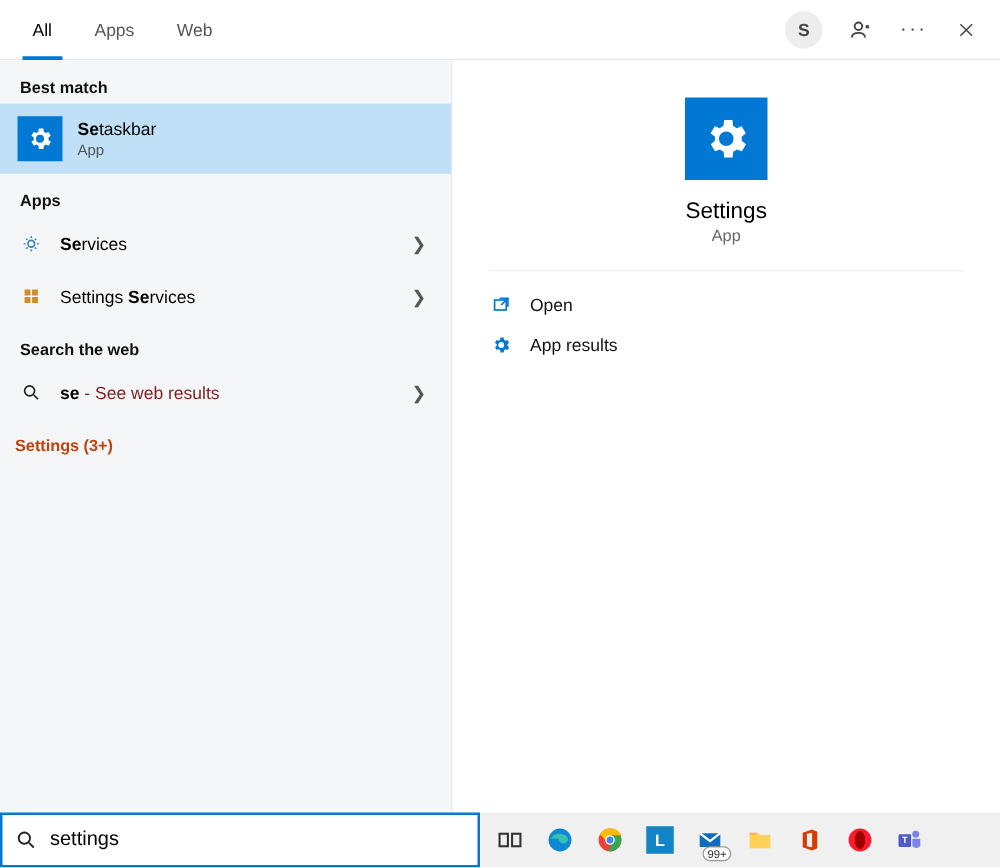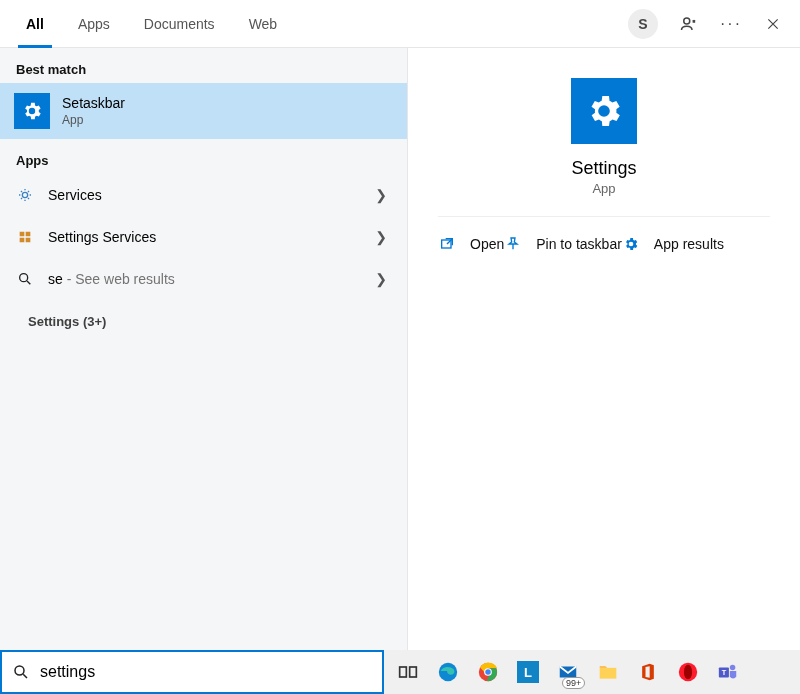--- a/index.html
+++ b/index.html
@@ -1,54 +1,54 @@
 <!DOCTYPE html>
 <html><head>
 <meta charset="utf-8">
 <style>
   * { box-sizing: border-box; font-family: "Segoe UI", Arial, sans-serif; }
   body { margin: 0; width: 800px; height: 694px; background: #fff; overflow: hidden; position: relative; }
 
   
   .tabs { height: 48px; border-bottom: 1px solid #e6e6e6; display: flex; align-items: center; padding: 0 18px 0 18px; }
   .tab { font-size: 14px; color: #555; padding: 0 8px; height: 100%; display: flex; align-items: center; margin-right: 18px; cursor: pointer; position: relative; }
-  .tab.active { color: #000; font-weight: 700; }
+  .tab.active { color: #000; font-weight: 400; }
   .tab.active::after { content:""; position:absolute; left:0; right:0; bottom:-1px; height:3px; background:#0078d4; }
   .tab .caret { margin-left:4px; font-size:10px; color:#666; }
   .tabs-right { margin-left:auto; display:flex; align-items:center; gap:22px; }
   .avatar { width:30px; height:30px; border-radius:50%; background:#ededed; color:#444; display:flex; align-items:center; justify-content:center; font-size:14px; font-weight:600; }
   .top-icon { width:18px; height:18px; color:#444; display:flex; align-items:center; justify-content:center; }
   .ellipsis { font-size:16px; color:#444; letter-spacing:2px; }
 
   
   .cols { display:flex; height:calc(100% - 48px - 44px); }
-  .left { width:408px; background:#f5f6f7; border-right:1px solid #e6e6e6; display:flex; flex-direction:column; }
+  .left { width:362px; background:#f5f6f7; border-right:1px solid #e6e6e6; display:flex; flex-direction:column; }
   .right { flex:1; background:#fff; display:flex; flex-direction:column; }
 
   .section-label { font-size:13px; font-weight:600; color:#111; padding:14px 16px 6px 16px; }
 
   .result { display:flex; align-items:center; padding:10px 14px; gap:12px; cursor:pointer; }
   .result .chev { margin-left:auto; color:#555; font-size:14px; padding-right:6px; }
   .result.selected { background:#bfe0f7; }
   .result .title { font-size:14px; color:#000; }
-  .result .title strong { font-weight:400; }
+  .result .title strong { font-weight:700; }
   .result .sub { font-size:12px; color:#555; margin-top:2px; }
   .ticon { width:36px; height:36px; display:flex; align-items:center; justify-content:center; }
   .ticon.sm { width:22px; height:22px; }
   .gear-tile { width:36px; height:36px; background:#0078d4; display:flex; align-items:center; justify-content:center; }
 
-  .settings-more { font-size:13px; font-weight:600; color:#404040; padding:14px 28px; }
+  .settings-more { font-size:13px; font-weight:600; color:#c2410c; padding:14px 12px; }
 
   
   .hero { display:flex; flex-direction:column; align-items:center; padding:30px 0 20px 0; border-bottom:1px solid #eee; margin:0 30px; }
   .hero-tile { width:66px; height:66px; background:#0078d4; display:flex; align-items:center; justify-content:center; }
   .hero-title { font-size:18px; color:#000; margin-top:14px; }
   .hero-sub { font-size:13px; color:#666; margin-top:2px; }
 
-  .actions { padding:18px 30px; display:flex; flex-direction:row; }
+  .actions { padding:18px 30px; display:flex; flex-direction:column; gap:14px; }
   .action { display:flex; align-items:center; gap:14px; font-size:14px; color:#111; cursor:pointer; }
   .action .aicon { width:18px; height:18px; color:#0078d4; display:flex; align-items:center; justify-content:center; flex-shrink:0; }
 
   
   .bottom { position:absolute; left:0; right:0; bottom:0; height:44px; display:flex; align-items:stretch; background:#f0f0f0; }
   .searchbox { width:384px; background:#fff; border:2px solid #0078d4; display:flex; align-items:center; padding:0 10px; gap:8px; }
   .searchbox input { border:none; outline:none; font-size:16px; flex:1; color:#000; background:transparent; }
   .mag { width:18px; height:18px; color:#222; }
   .taskbar { flex:1; display:flex; align-items:center; gap:12px; padding:0 10px; }
   .tb { width:28px; height:28px; display:flex; align-items:center; justify-content:center; font-size:14px; }
@@ -56,21 +56,20 @@
   .badge99::after { content: attr(data-b); position:absolute; bottom:-3px; left:8px; background:#fff; border:1px solid #999; border-radius:7px; font-size:9px; padding:0 3px; color:#333; }
 
   svg { display:block; }
 </style>
 </head>
 <body>
 
 <div class="tabs">
   <div class="tab active">All</div>
   <div class="tab">Apps</div>
-  <div class="tab">Documents</div>
   <div class="tab">Web</div>
   <div class="tabs-right">
     <div class="avatar">S</div>
     <div class="top-icon">
       <svg viewBox="0 0 24 24" width="18" height="18" fill="none" stroke="currentColor" stroke-width="2">
           <circle cx="9" cy="8" r="4"></circle>
           <path d="M2 20c0-3 3-5 7-5s7 2 7 5"></path>
           <path d="M17 7l3 3m0-3l-3 3"></path>
         </svg>
     </div>
@@ -118,29 +117,30 @@
     <div class="result">
       <div class="ticon sm">
         <svg viewBox="0 0 24 24" width="16" height="16" fill="#d18b2a">
             <path d="M4 4h7v7H4zM13 4h7v7h-7zM4 13h7v7H4zM13 13h7v7h-7z"></path>
           </svg>
       </div>
       <div class="title"><span>Settings </span><strong>Se</strong><span>rvices</span></div>
       <div class="chev">❯</div>
     </div>
 
+    <div class="section-label">Search the web</div>
 
     <div class="result">
       <div class="ticon sm">
         <svg viewBox="0 0 24 24" width="16" height="16" fill="none" stroke="#222" stroke-width="2">
             <circle cx="10" cy="10" r="6"></circle>
             <path d="M20 20l-5-5"></path>
           </svg>
       </div>
-      <div class="title"><strong>se</strong><span style="color:#737373"> - See web results</span></div>
+      <div class="title"><strong>se</strong><span style="color:#7f1d1d"> - See web results</span></div>
       <div class="chev">❯</div>
     </div>
 
     <div class="settings-more">Settings (3+)</div>
   </div>
 
   <div class="right">
     <div class="hero">
       <div class="hero-tile">
         <svg viewBox="0 0 24 24" width="40" height="40" fill="#fff">
@@ -157,28 +157,20 @@
           <svg viewBox="0 0 24 24" width="16" height="16" fill="none" stroke="currentColor" stroke-width="2">
               <rect x="4" y="6" width="14" height="12"></rect>
               <path d="M10 4h10v10"></path>
               <path d="M20 4l-8 8"></path>
             </svg>
         </span>
         <span>Open</span>
       </div>
       <div class="action">
         <span class="aicon">
-          <svg viewBox="0 0 24 24" width="16" height="16" fill="none" stroke="currentColor" stroke-width="2">
-              <path d="M9 3h6l-1 6 4 3H6l4-3L9 3zM12 12v8"></path>
-            </svg>
-        </span>
-        <span>Pin to taskbar</span>
-      </div>
-      <div class="action">
-        <span class="aicon">
           <svg viewBox="0 0 24 24" width="16" height="16" fill="currentColor">
               <path d="M19.4 13a7.5 7.5 0 000-2l2-1.6-2-3.4-2.4.9a7.6 7.6 0 00-1.7-1L15 3h-4l-.4 2.9a7.6 7.6 0 00-1.7 1l-2.4-.9-2 3.4L6.6 11a7.5 7.5 0 000 2l-2 1.6 2 3.4 2.4-.9a7.6 7.6 0 001.7 1L11 21h4l.4-2.9a7.6 7.6 0 001.7-1l2.4.9 2-3.4zM12 15.5A3.5 3.5 0 1115.5 12 3.5 3.5 0 0112 15.5z"></path>
             </svg>
         </span>
         <span>App results</span>
       </div>
     </div>
   </div>
 </div>
 

